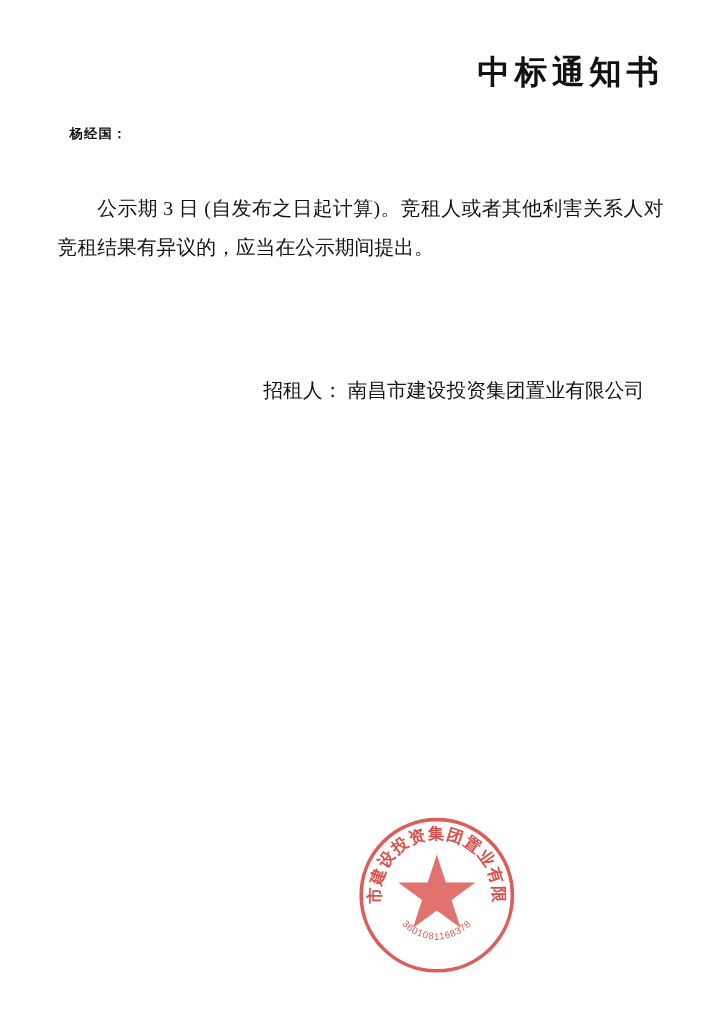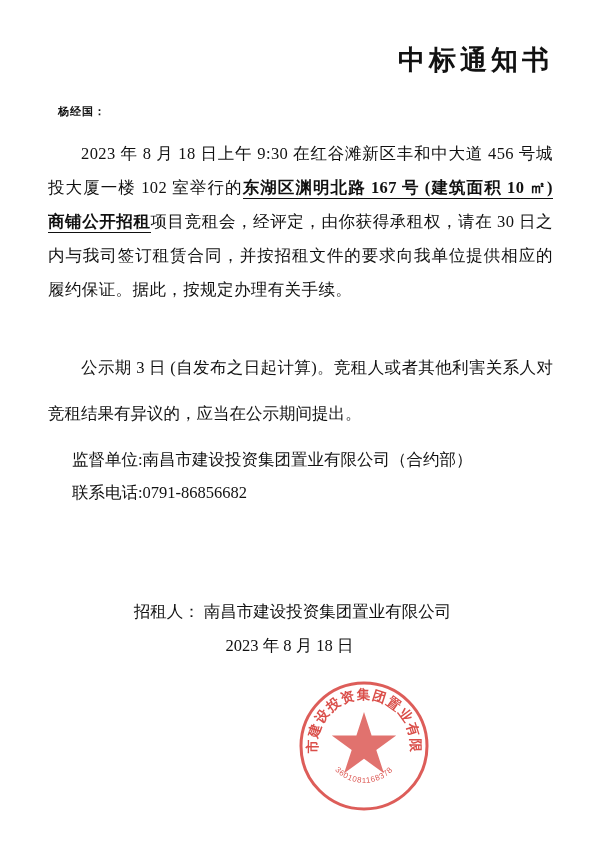--- a/index.html
+++ b/index.html
@@ -68,41 +68,41 @@
   }
   .result-value {
     font-weight: bold;
     border-bottom: 1.4px solid #111;
     padding: 0 14px 1px 14px;
     margin-left: 6px;
   }
   .notice-block {
     margin-top: 38px;
     font-size: 16.5px;
-    line-height: 46px;
+    line-height: 33px;
     text-align: justify;
   }
   .notice-block p {
     margin: 0;
     text-indent: 2em;
   }
   .contact-block {
     margin-top: 6px;
     font-size: 16.5px;
     line-height: 33px;
     padding-left: 24px;
   }
   .contact-block p {
     margin: 0;
   }
   .signature-block {
     margin-top: 86px;
     font-size: 16.5px;
     line-height: 34px;
-    text-align: center;
+    text-align: right;
     padding-right: 16px;
     position: relative;
     z-index: 2;
   }
   .signature-block p {
     margin: 0;
   }
   .sig-date {
     padding-right: 6px;
   }
@@ -124,39 +124,29 @@
 <body>
 
 <div class="page">
 
   <div class="doc-title">中标通知书</div>
 
   <div class="salutation">
     <span class="name">杨经国：</span>
   </div>
 
-  <div class="body-block">
-    <p>
-      <span>2023 年 8 月 18 日上午 9:30 在红谷滩新区丰和中大道 456 号城投大厦一楼 102 室举行的</span><span class="emph">东湖区渊明北路 167 号 (建筑面积 10 ㎡) 商铺公开招租</span><span>项目竞租会，经评定，由你获得承租权，请在 30 日之内与我司签订租赁合同，并按招租文件的要求向我单位提供相应的履约保证。据此，按规定办理有关手续。</span>
-    </p>
-  </div>
 
 
   <div class="notice-block">
     <p>公示期 3 日 (自发布之日起计算)。竞租人或者其他利害关系人对竞租结果有异议的，应当在公示期间提出。</p>
   </div>
 
-  <div class="contact-block">
-    <p>监督单位:南昌市建设投资集团置业有限公司（合约部）</p>
-    <p>联系电话:0791-86856682</p>
-  </div>
 
   <div class="signature-block">
     <p>招租人： 南昌市建设投资集团置业有限公司</p>
-    <p class="sig-date">2023 年 8 月 18 日</p>
   </div>
 
   <div class="seal">
     <svg width="136" height="136" viewBox="0 0 136 136" xmlns="http://www.w3.org/2000/svg">
       <g fill="none" stroke="#d4302a" stroke-width="3" opacity="0.78">
         <circle cx="68" cy="68" r="63"></circle>
       </g>
       <g opacity="0.8">
         <path d="M68 34 L75.6 57.4 L100.2 57.4 L80.3 71.9 L87.9 95.3 L68 80.8 L48.1 95.3 L55.7 71.9 L35.8 57.4 L60.4 57.4 Z" fill="#d4302a" opacity="0.85"></path>
       </g>

